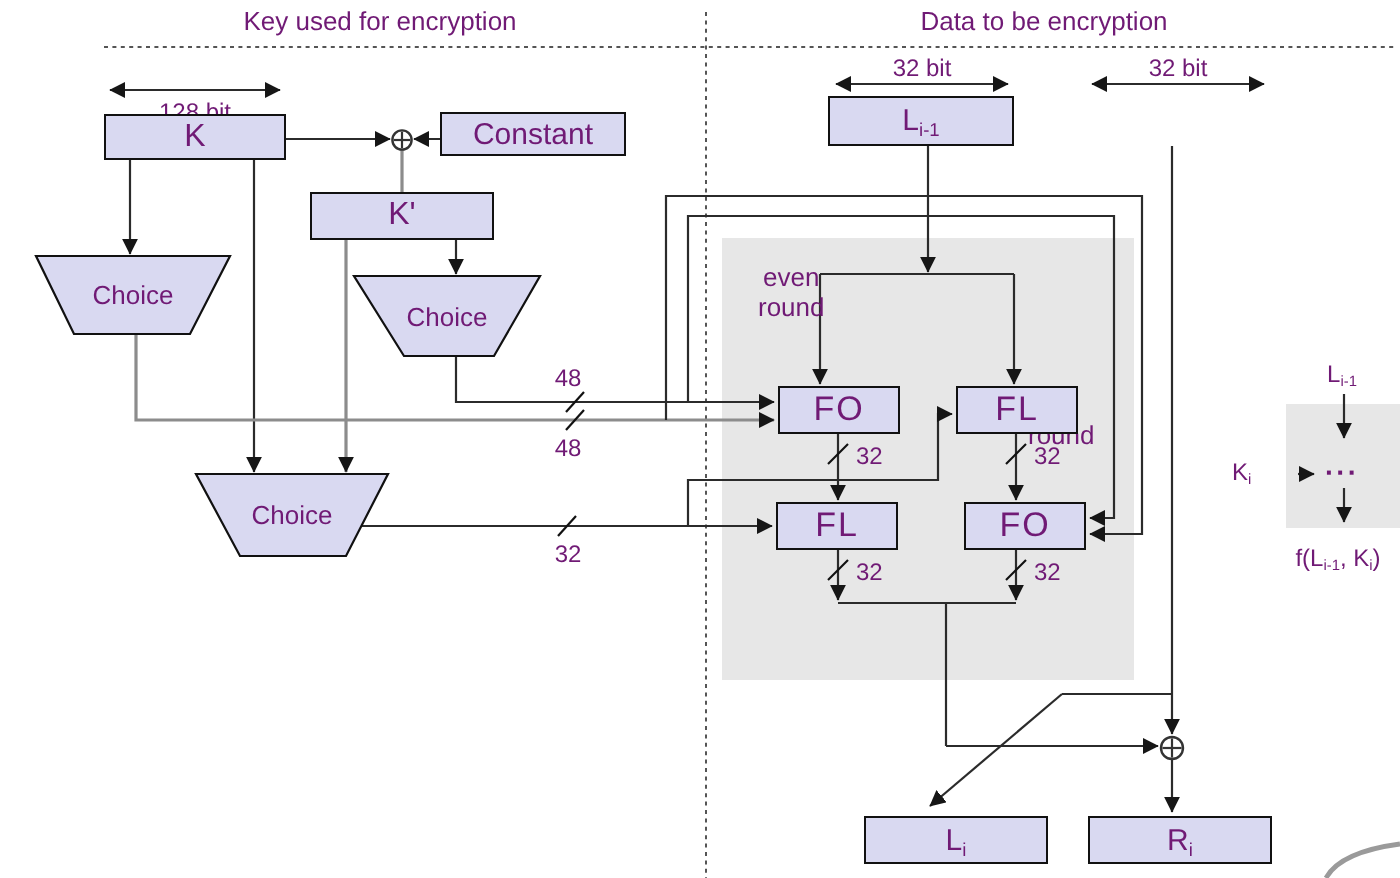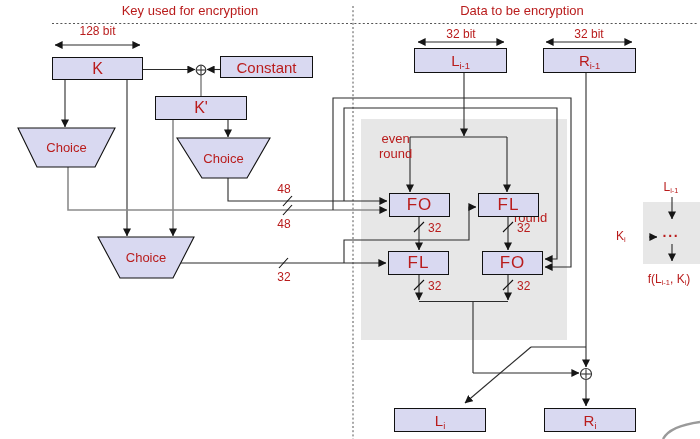--- a/index.html
+++ b/index.html
@@ -4,21 +4,21 @@
 <style>
   :root{
     --box-fill:#d9d9f1;
     --panel-fill:#e7e7e7;
     --line:#2b2b2b;
     --gray-line:#8c8c8c;
   }
   html,body{margin:0;padding:0;background:#fff;}
   #stage{
     position:relative;width:700px;height:439px;overflow:hidden;
-    font-family:"Liberation Sans", sans-serif;color:#b91c1c;background:#fff;
+    font-family:"Liberation Sans", sans-serif;color:#701a75;background:#fff;
   }
   #wires{position:absolute;left:0;top:0;z-index:1;}
   .w   {stroke:var(--line);stroke-width:1.1;fill:none;}
   .wg  {stroke:var(--gray-line);stroke-width:1.6;fill:none;}
   .dash{stroke:#555;stroke-width:1;stroke-dasharray:2 2.2;fill:none;}
   .trap{fill:var(--box-fill);stroke:#111;stroke-width:1.1;}
   .panel{fill:var(--panel-fill);stroke:none;}
   .slash{stroke:#111;stroke-width:1.1;}
   .xorc{fill:#fff;stroke:#333;stroke-width:1.2;}
   .xorl{stroke:#333;stroke-width:1.1;}
@@ -134,21 +134,21 @@
       <line class="w" x1="649" y1="237" x2="657" y2="237" marker-end="url(#ah)"></line>
       <line class="w" x1="672" y1="244" x2="672" y2="261" marker-end="url(#ah)"></line>
     </g>
 
     <path class="arc" d="M 663,439 Q 670,426 700,422"></path>
   </svg>
 
   <div class="lbl ctr f13" style="left:88px;top:3px;width:204px;height:15px;">Key used for encryption</div>
   <div class="lbl ctr f13" style="left:420px;top:3px;width:204px;height:15px;">Data to be encryption</div>
 
-  <div class="lbl ctr f12" style="left:55px;top:24px;width:85px;height:14px;">128 bit</div>
+  <div class="lbl ctr f12" style="left:55px;top:49px;width:85px;height:14px;">128 bit</div>
 
   <div class="box f16" style="left:52px;top:57px;width:91px;height:23px;">
     <span>K</span>
   </div>
 
   <div class="box f15" style="left:220px;top:56px;width:93px;height:22px;">
     <span>Constant</span>
   </div>
 
   <div class="box f16" style="left:155px;top:96px;width:92px;height:24px;">
@@ -161,23 +161,20 @@
 
   <div class="lbl ctr f12" style="left:272px;top:182px;width:24px;height:13px;">48</div>
   <div class="lbl ctr f12" style="left:272px;top:217px;width:24px;height:13px;">48</div>
   <div class="lbl ctr f12" style="left:272px;top:270px;width:24px;height:13px;">32</div>
 
   <div class="lbl ctr f12" style="left:418px;top:27px;width:86px;height:14px;">32 bit</div>
   <div class="lbl ctr f12" style="left:546px;top:27px;width:86px;height:14px;">32 bit</div>
 
   <div class="box f15" style="left:414px;top:48px;width:93px;height:25px;">
     <span><span>L</span><sub>i-1</sub></span>
-  </div>
-  <div class="box f15" style="left:543px;top:48px;width:93px;height:25px;">
-    <span><span>R</span><sub>i-1</sub></span>
   </div>
 
   <div class="lbl f13 two" style="left:379px;top:131px;text-align:center;">
     <span>even</span><br>
     <span>round</span>
   </div>
   <div class="lbl f13 two" style="left:514px;top:147px;margin-top:48px;">
     <span>odd</span><br>
     <span>round</span>
   </div>
@@ -193,21 +190,21 @@
   </div>
   <div class="box f17" style="left:482px;top:251px;width:61px;height:24px;">
     <span>FO</span>
   </div>
 
   <div class="lbl f12" style="left:428px;top:221px;">32</div>
   <div class="lbl f12" style="left:517px;top:221px;">32</div>
   <div class="lbl f12" style="left:428px;top:279px;">32</div>
   <div class="lbl f12" style="left:517px;top:279px;">32</div>
 
-  <div class="box f15" style="left:394px;top:408px;width:92px;height:24px;">
+  <div class="box f15" style="left:432px;top:408px;width:92px;height:24px;">
     <span><span>L</span><sub>i</sub></span>
   </div>
   <div class="box f15" style="left:544px;top:408px;width:92px;height:24px;">
     <span><span>R</span><sub>i</sub></span>
   </div>
 
   <div class="lbl ctr f12" style="left:648px;top:179px;width:46px;height:15px;">
     <span><span>L</span><sub>i-1</sub></span>
   </div>
   <div class="lbl f12" style="left:616px;top:229px;">

